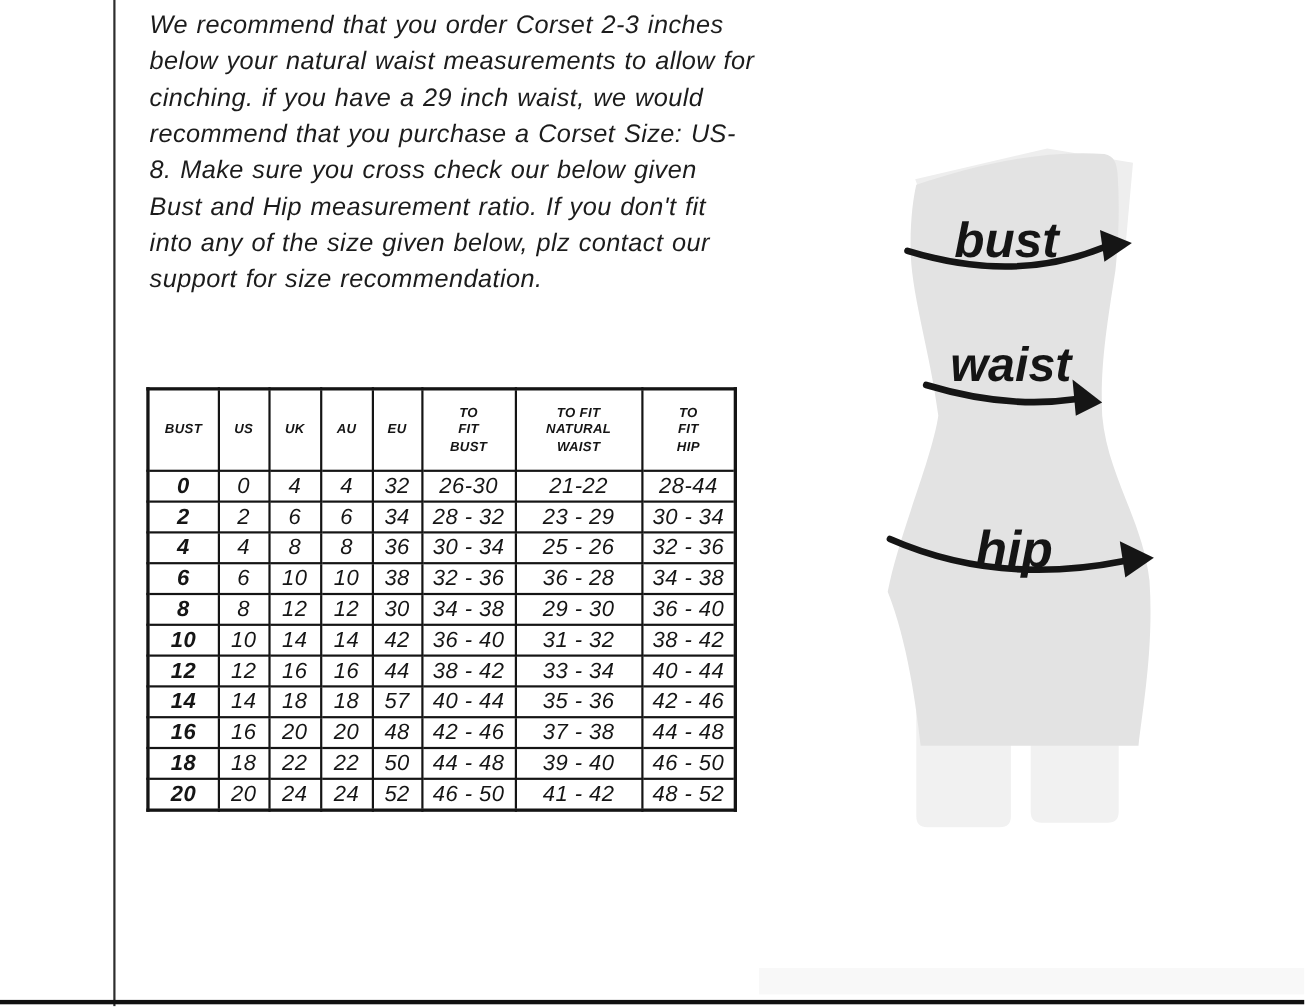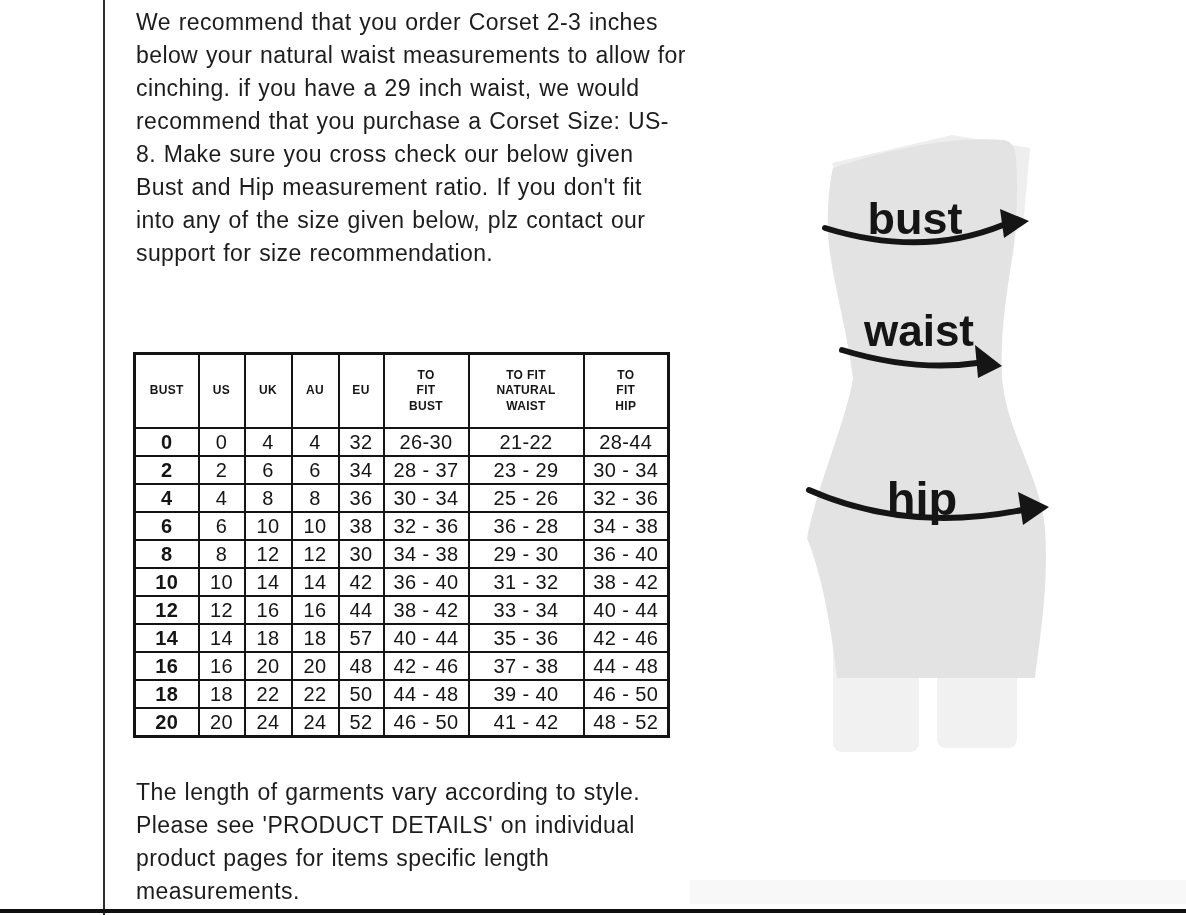--- a/index.html
+++ b/index.html
@@ -4,20 +4,21 @@
 <style>
   html, body { margin: 0; padding: 0; background: #ffffff; }
   .page {
     position: relative;
     width: 1186px;
     height: 915px;
     background: #ffffff;
     font-family: "Liberation Sans", sans-serif;
     color: #1d1d1d;
     overflow: hidden;
+    font-style: italic;
   }
   .vline {
     position: absolute;
     left: 103px; top: 0;
     width: 2px; height: 915px;
     background: #2d2d2d;
   }
   .bottom-rule {
     position: absolute;
     left: 0; bottom: 2px;
@@ -132,21 +133,21 @@
           <td>26-30</td>
           <td>21-22</td>
           <td>28-44</td>
         </tr>
         <tr>
           <td>2</td>
           <td>2</td>
           <td>6</td>
           <td>6</td>
           <td>34</td>
-          <td>28 - 37</td>
+          <td>28 - 32</td>
           <td>23 - 29</td>
           <td>30 - 34</td>
         </tr>
         <tr>
           <td>4</td>
           <td>4</td>
           <td>8</td>
           <td>8</td>
           <td>36</td>
           <td>30 - 34</td>
@@ -229,21 +230,20 @@
           <td>24</td>
           <td>24</td>
           <td>52</td>
           <td>46 - 50</td>
           <td>41 - 42</td>
           <td>48 - 52</td>
         </tr>
       </tbody>
   </table>
 
-  <p class="para footer">The length of garments vary according to style. Please see 'PRODUCT DETAILS' on individual product pages for items specific length measurements.</p>
 
   <svg class="figure" viewBox="0 0 489 706" xmlns="http://www.w3.org/2000/svg">
 
     <polygon points="135,85 255,57 333,70 326,148 150,126" fill="#eeeeee"></polygon>
 
     <path d="M 136,560 h 86 v 104 q 0,10 -10,10 h -66 q -10,0 -10,-10 Z" fill="#f1f1f1"></path>
     <path d="M 240,560 h 80 v 100 q 0,10 -10,10 h -60 q -10,0 -10,-10 Z" fill="#f1f1f1"></path>
 
     <path d="M 136,90
              C 190,72 250,58 307,62

